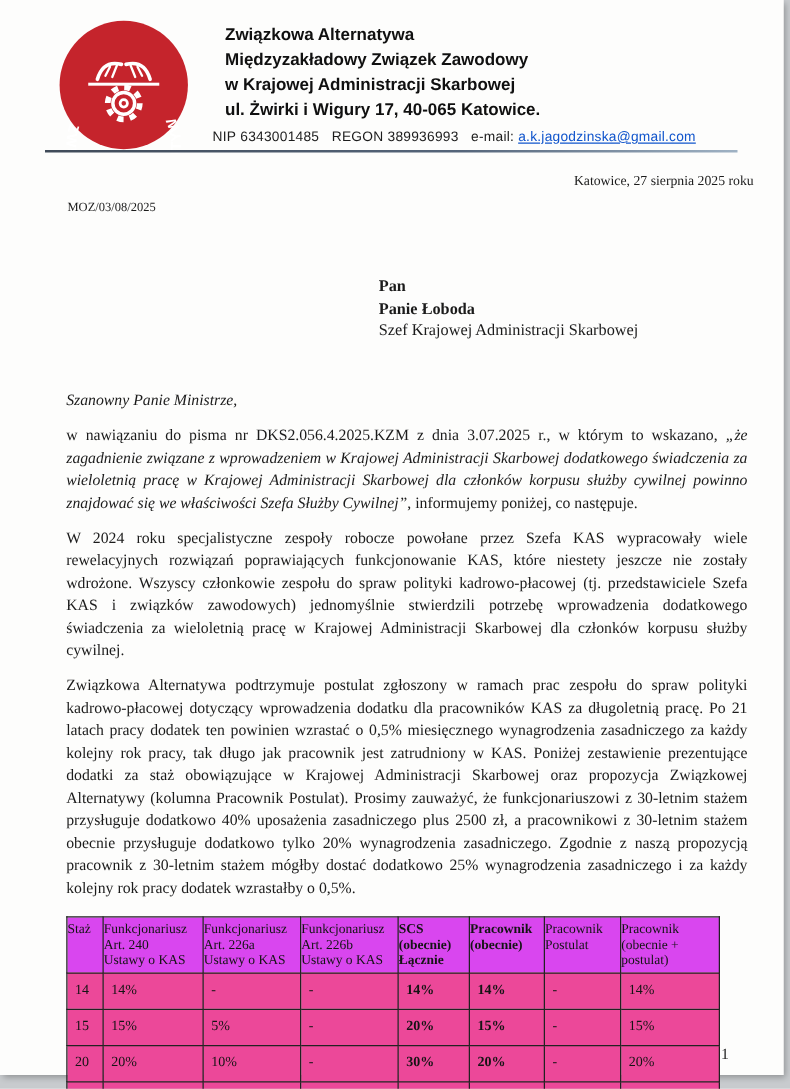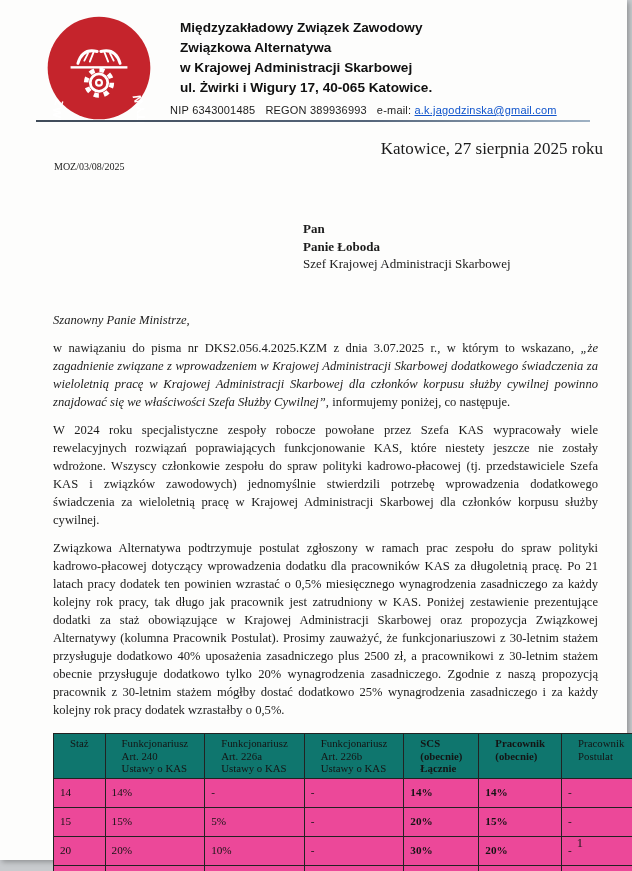--- a/index.html
+++ b/index.html
@@ -32,21 +32,21 @@
   }
   .nipline .gap{display:inline-block;width:10px;}
   a.email{color:#1155cc;text-decoration:underline;}
   .rule{
     position:absolute;left:36px;top:120px;width:554px;height:2px;
     background:linear-gradient(to right,#404b59 0%,#55657a 60%,#9fb2c4 100%);
   }
   
   .dateline{
     position:absolute;top:139px;left:0;right:24px;
-    text-align:right;font-size:17px;
+    text-align:right;font-size:11px;
   }
   .refline{position:absolute;top:161px;left:54px;font-size:10px;}
   .recipient{
     position:absolute;top:220px;left:303px;
     font-size:13px;line-height:17.5px;
   }
   .recipient .b{font-weight:bold;}
   
   .letter{
     position:absolute;left:53px;top:311px;width:545px;
@@ -56,22 +56,22 @@
   .letter p{margin:0 0 10px 0;}
   .q{font-style:italic;}
   
   table.staz{
     border-collapse:collapse;margin-top:14px;
     font-size:10.8px;line-height:12.5px;color:#141414;
     table-layout:fixed;
   }
   table.staz th,table.staz td{border:1px solid #222;}
   table.staz th{
-    background:#0f766e;font-weight:normal;text-align:left;
-    vertical-align:top;padding:3px 16px;
+    background:#d946ef;font-weight:normal;text-align:left;
+    vertical-align:top;padding:3px 0;
   }
   table.staz td{
     height:24px;padding:2px 6px;vertical-align:middle;background:#ec4899;
     font-size:11.2px;
   }
   table.staz .b{font-weight:bold;margin-left:41px;}
   
   .pagenum{position:absolute;top:836px;right:44px;font-size:12.5px;}
 </style>
 </head>
@@ -98,22 +98,22 @@
     </g>
     <rect x="29" y="58" width="62" height="2.6" fill="#ffffff"></rect>
     <g stroke="#ffffff" fill="none">
       <circle cx="60" cy="76" r="14" stroke-width="5" stroke-dasharray="5.5 5.5"></circle>
       <circle cx="60" cy="76" r="9.5" stroke-width="3"></circle>
       <circle cx="60" cy="76" r="3.2" stroke-width="2.4"></circle>
     </g>
   </svg>
 
   <div class="org">
+    <div>Związkowa Alternatywa</div>
     <div>Międzyzakładowy Związek Zawodowy</div>
-    <div>Związkowa Alternatywa</div>
     <div>w Krajowej Administracji Skarbowej</div>
     <div>ul. Żwirki i Wigury 17, 40-065 Katowice.</div>
   </div>
 
   <div class="nipline">
     <span>NIP</span>&nbsp;<span>6343001485</span><span class="gap"></span><span>REGON</span>&nbsp;<span>389936993</span><span class="gap"></span><span>e-mail:</span>&nbsp;<a class="email" href="#">a.k.jagodzinska@gmail.com</a>
   </div>
 
   <div class="rule"></div>
 

